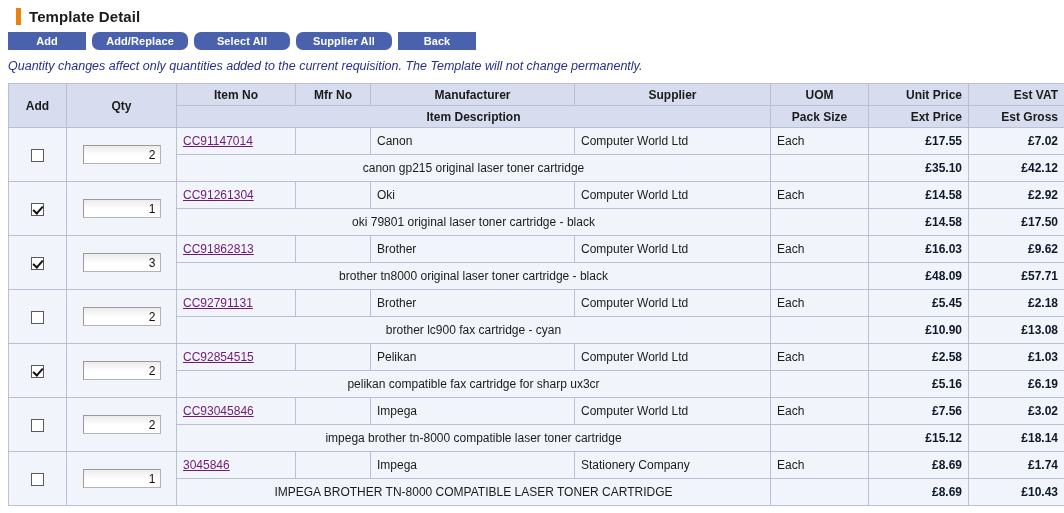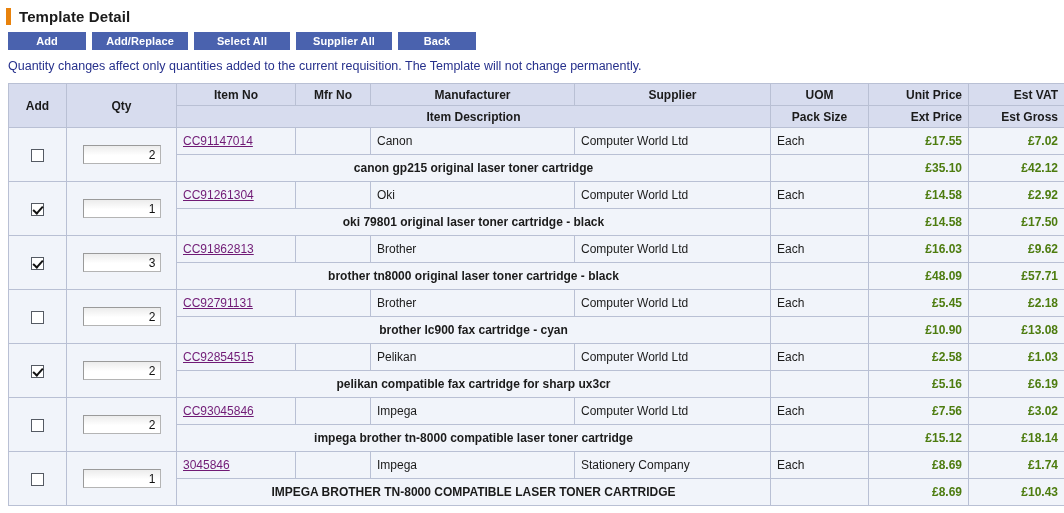--- a/index.html
+++ b/index.html
@@ -8,21 +8,21 @@
     width: 1064px; height: 513px;
     background: #ffffff;
     font-family: "Liberation Sans", sans-serif;
     overflow: hidden;
   }
   .page { width: 1064px; height: 513px; position: relative; background:#fff; }
 
   
   .title-row {
     display: flex; align-items: center;
-    padding: 6px 0 0 6px;
+    padding: 6px 0 0 16px;
     height: 26px;
   }
   .title-bar {
     width: 5px; height: 17px; background: #e8820c; margin-right: 8px;
   }
   .title-text {
     font-size: 15px; font-weight: bold; color: #1a1a1a; letter-spacing: .1px;
   }
 
   
@@ -35,28 +35,29 @@
     min-width: 78px;
     font-size: 11px;
     font-weight: bold;
     font-family: "Liberation Sans", sans-serif;
     letter-spacing: .1px;
     cursor: pointer;
     padding: 0 8px;
     line-height: 18px;
     text-align: center;
   }
-  .btn.wide { min-width: 96px; }
+  .btn.wide { min-width: 96px; border-radius: 7px; }
 
   
   .instruction {
     color: #26308c;
     font-size: 12.5px;
     padding: 9px 0 0 8px;
     white-space: nowrap;
+    font-style: italic;
   }
 
   
   .table-wrap { padding: 10px 0 0 8px; }
   table.grid {
     border-collapse: collapse;
     width: 1056px;
     table-layout: fixed;
     font-size: 12px;
     color: #1b1b1b;
@@ -76,25 +77,24 @@
   }
   thead th.c { text-align: center; }
   thead th.r { text-align: right; margin-top: 43px; }
 
   tbody td { background: #f1f4fa; height: 27px; }
   td.center { text-align: center; }
   td.desc {
     text-align: center;
     font-size: 12px;
     height: 14px;
-    font-weight: bold;
   }
   td.money {
     text-align: right;
-    color: #4d7c0f;
+    color: #0f172a;
     font-weight: bold;
     font-size: 12px;
   }
   td.addcell, td.qtycell {
     vertical-align: middle;
   }
 
   a.itemlink {
     color: #701a75;
     text-decoration: underline;

